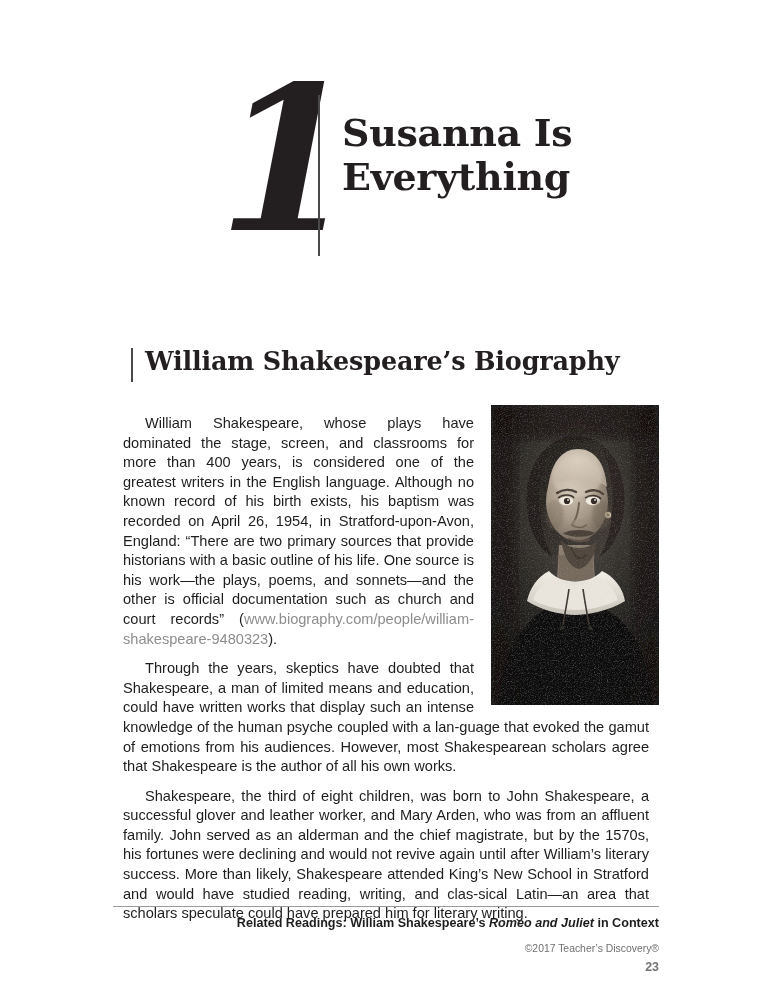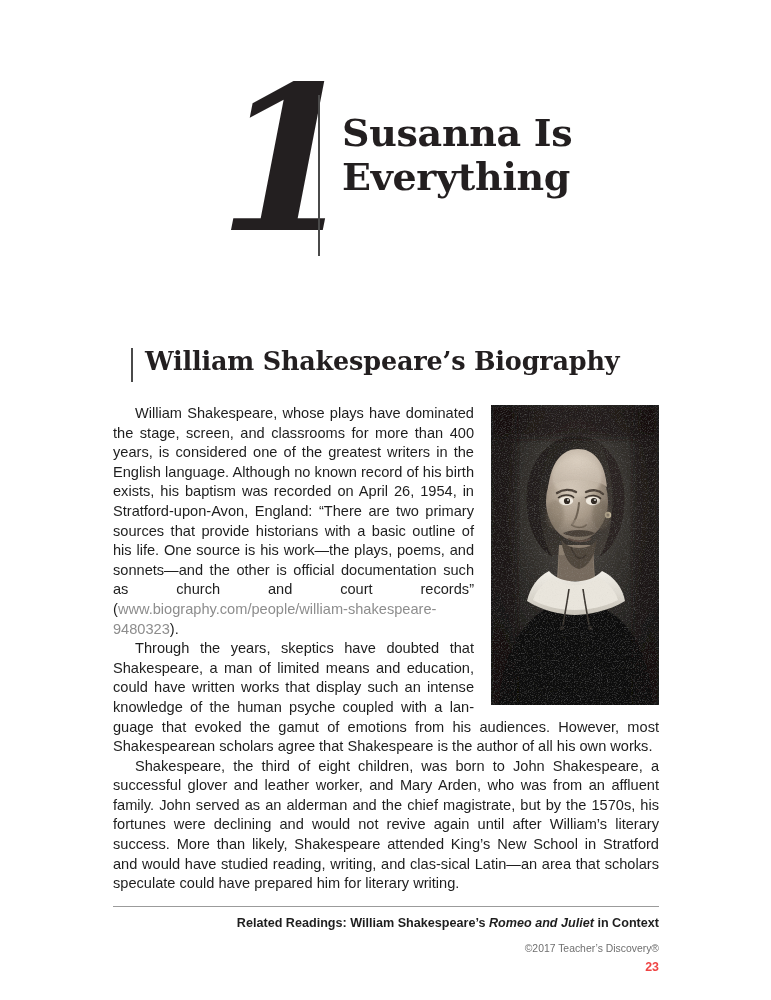--- a/index.html
+++ b/index.html
@@ -99,21 +99,21 @@
     left: 113px;
     top: 404px;
     width: 546px;
     font-size: 14.6px;
     line-height: 19.6px;
     text-align: justify;
     color: #1e1e1e;
     hyphens: manual;
   }
   .body-block p {
-    margin: 0;
+    margin: 10px;
     text-indent: 22px;
   }
   .url {
     color: #8d8d8d;
   }
 
   
   .portrait {
     float: right;
     width: 168px;
@@ -149,21 +149,21 @@
   .footer-title .ital { font-style: italic; }
   .footer-copy {
     font-size: 10.4px;
     color: #6f6f6f;
     margin-top: 10px;
     line-height: 1.25;
   }
   .footer-page {
     font-size: 12.4px;
     font-weight: bold;
-    color: #ef4444;
+    color: #737373;
     margin-top: 5px;
     line-height: 1.25;
   }
 </style>
 </head>
 <body>
 
 <div class="page">
 
   <div class="chapter-header">

